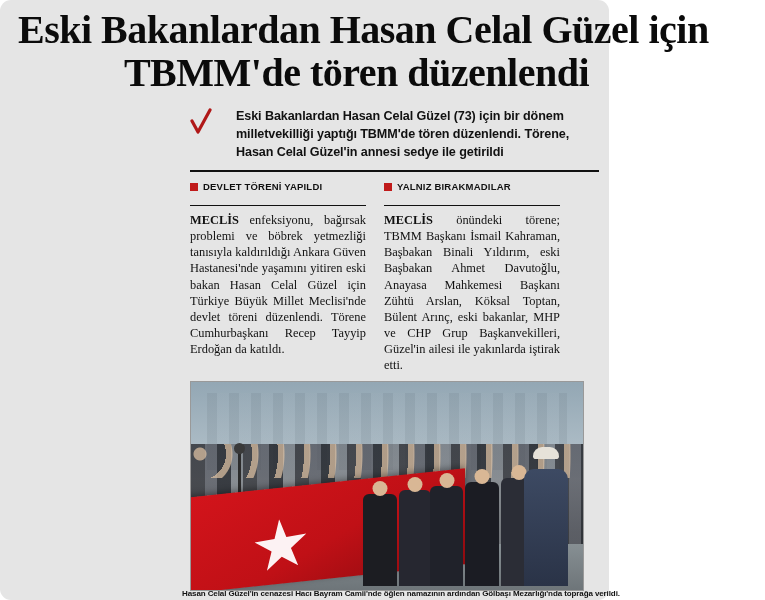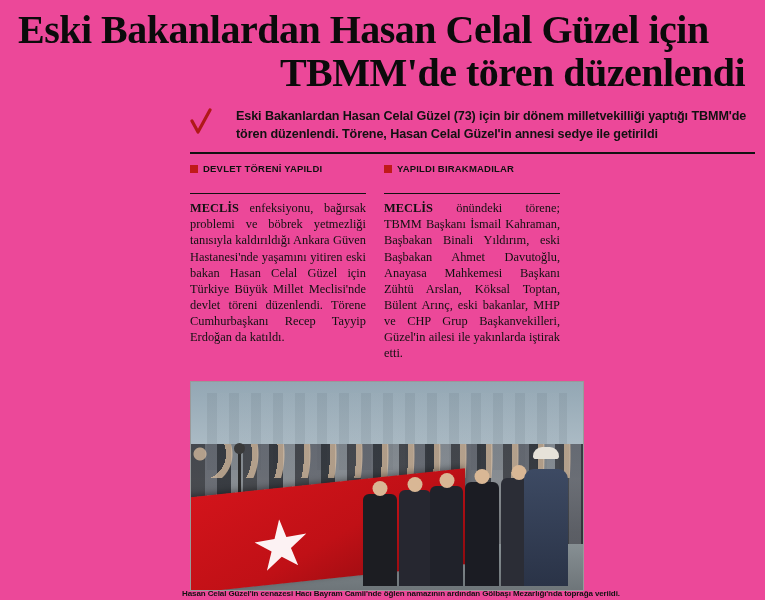--- a/index.html
+++ b/index.html
@@ -9,23 +9,24 @@
   body {
     width: 765px;
     height: 600px;
     background: #ffffff;
     font-family: "Liberation Serif", serif;
     color: #000;
     overflow: hidden;
   }
   .page {
     position: relative;
-    width: 765px;
+    width: 609px;
     height: 600px;
-    background: #ec4899;
+    background: #e5e5e5;
+    border-radius: 11px;
   }
 
   
   .headline {
     padding: 8px 14px 0 14px;
     text-align: right;
   }
   .headline .line {
     font-family: "Liberation Serif", serif;
     font-weight: 700;
@@ -80,21 +81,21 @@
     gap: 18px;
   }
   .col {
     width: 176px;
   }
   .col-head {
     display: flex;
     align-items: center;
     gap: 5px;
     border-bottom: 1.5px solid #111;
-    padding-bottom: 19px;
+    padding-bottom: 13px;
     margin-bottom: 6px;
   }
   .sq {
     width: 8px;
     height: 8px;
     background: #c01a1a;
     flex: 0 0 auto;
   }
   .col-head-label {
     font-family: "Liberation Sans", sans-serif;
@@ -287,21 +288,21 @@
         <span class="col-head-label">DEVLET TÖRENİ YAPILDI</span>
       </div>
       <div class="col-body">
         <b>MECLİS</b><span> enfeksiyonu, bağırsak problemi ve böbrek yetmezliği tanısıyla kaldırıldığı Ankara Güven Hastanesi'nde yaşamını yitiren eski bakan Hasan Celal Güzel için Türkiye Büyük Millet Meclisi'nde devlet töreni düzenlendi. Törene Cumhurbaşkanı Recep Tayyip Erdoğan da katıldı.</span>
       </div>
     </div>
 
     <div class="col">
       <div class="col-head">
         <span class="sq"></span>
-        <span class="col-head-label">YAPILDI BIRAKMADILAR</span>
+        <span class="col-head-label">YALNIZ BIRAKMADILAR</span>
       </div>
       <div class="col-body">
         <b>MECLİS</b><span> önündeki törene; TBMM Başkanı İsmail Kahraman, Başbakan Binali Yıldırım, eski Başbakan Ahmet Davutoğlu, Anayasa Mahkemesi Başkanı Zühtü Arslan, Köksal Toptan, Bülent Arınç, eski bakanlar, MHP ve CHP Grup Başkanvekilleri, Güzel'in ailesi ile yakınlarda iştirak etti.</span>
       </div>
     </div>
 
   </div>
 
   <div class="photo-wrap">
     <div class="photo">

